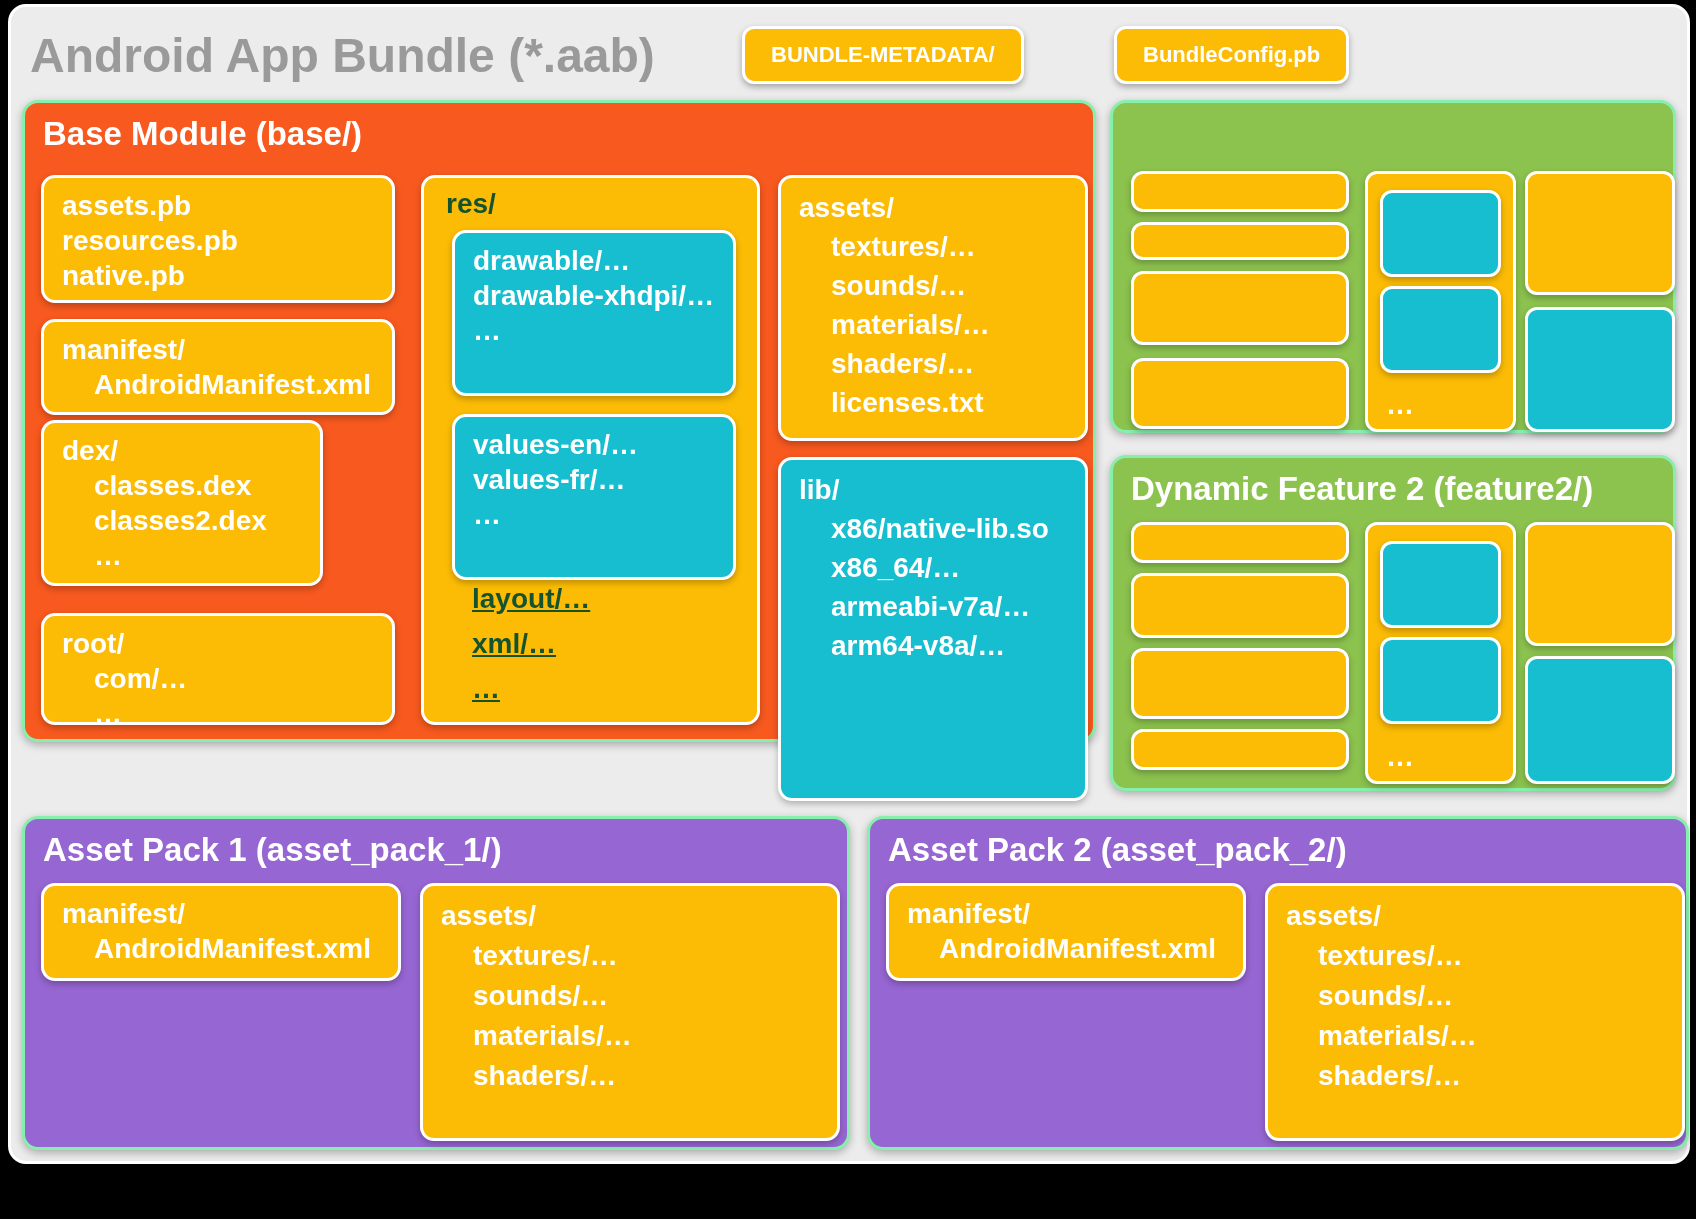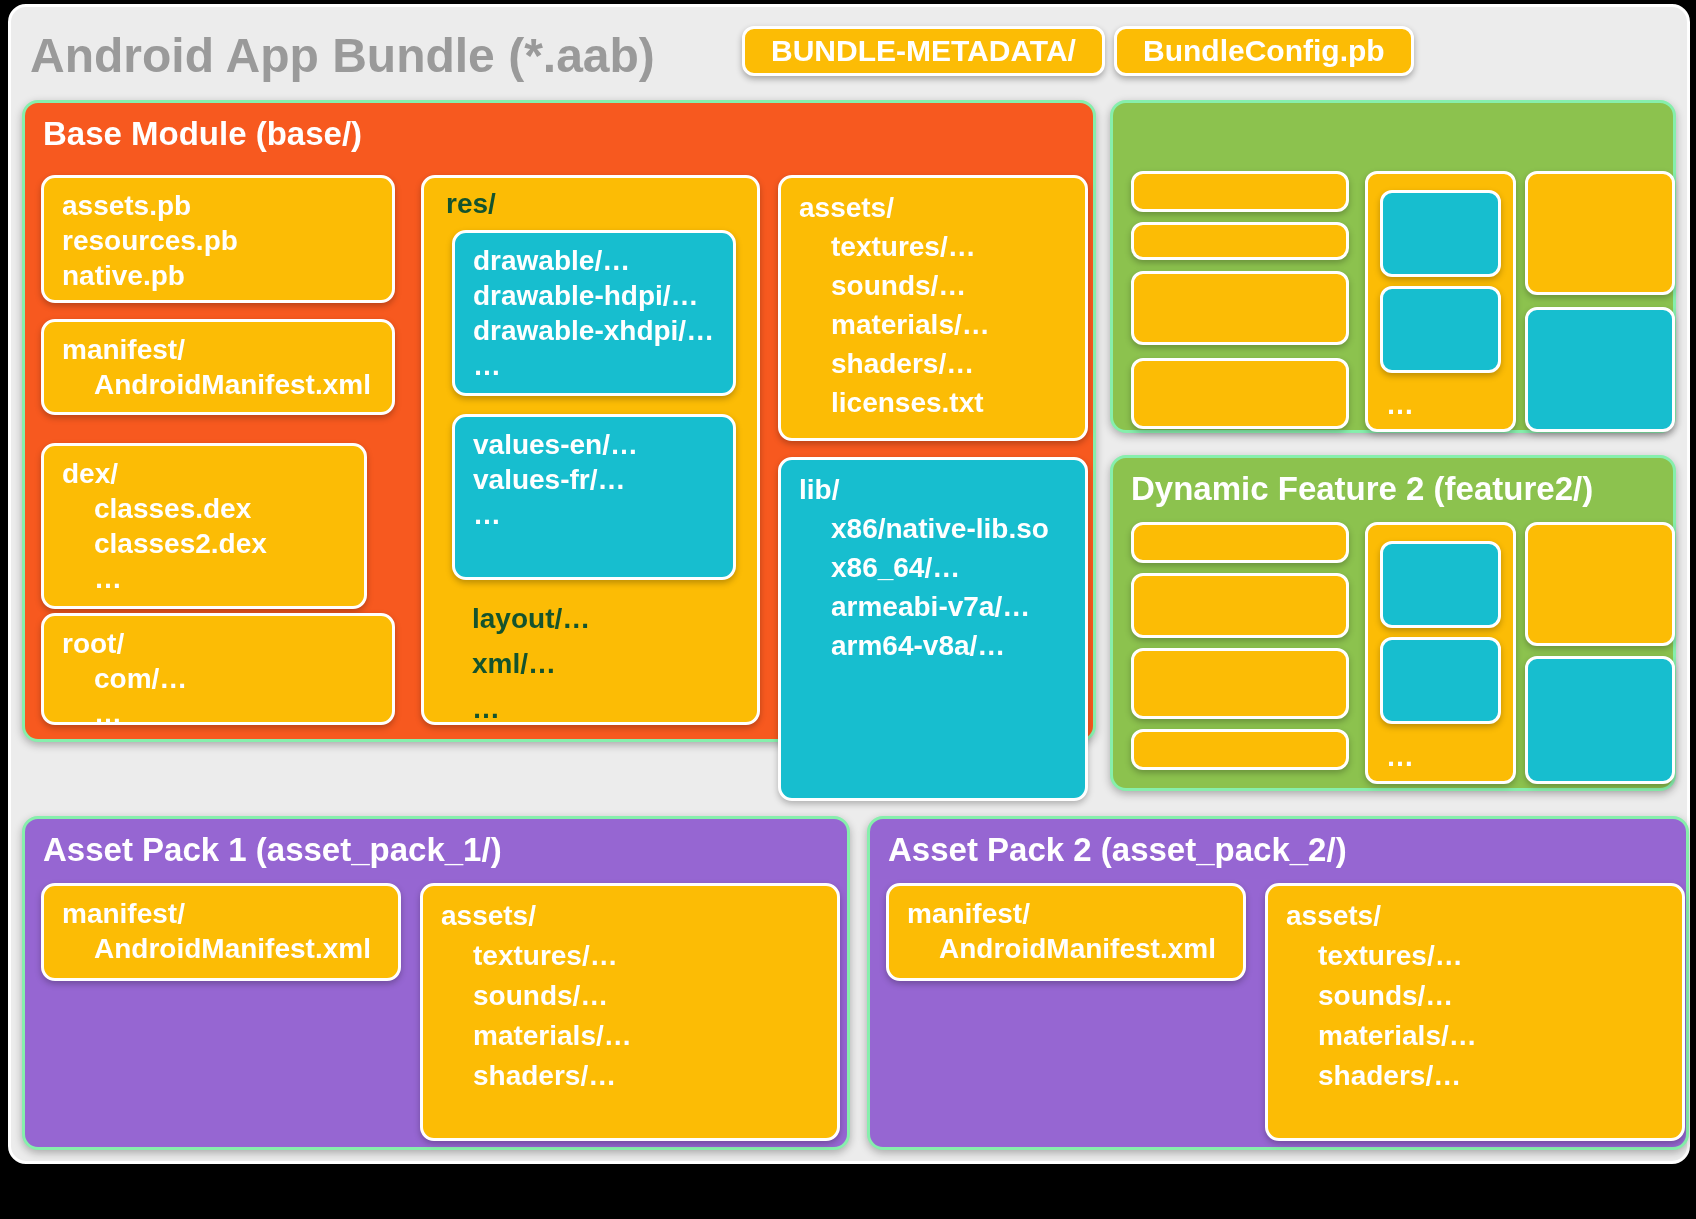--- a/index.html
+++ b/index.html
@@ -6,23 +6,23 @@
     --orange:#F7591F; --yellow:#FCBC05; --cyan:#17BECF;
     --green:#8CC24E; --purple:#9666D2; --card:#ECECEC; --titlegray:#9A9A9A;
   }
   *{margin:0;padding:0;box-sizing:border-box;}
   html,body{width:1696px;height:1219px;background:#000;overflow:hidden;
     font-family:"Liberation Sans",sans-serif;font-weight:bold;}
   .card{position:absolute;left:8px;top:4px;width:1682px;height:1160px;
     background:var(--card);border:3px solid #fff;border-radius:18px;
     box-shadow:0 4px 10px rgba(0,0,0,.5);}
   .page-title{position:absolute;left:30px;top:28px;font-size:48px;color:var(--titlegray);}
-  .chip{position:absolute;top:26px;height:50px;display:inline-flex;align-items:center;
+  .chip{position:absolute;top:26px;height:58px;display:inline-flex;align-items:center;
     padding:0 26px;background:var(--yellow);border:3px solid #fff;border-radius:12px;
-    color:#fff;font-size:30px;box-shadow:0 3px 6px rgba(0,0,0,.3);white-space:nowrap;}
+    color:#fff;font-size:22px;box-shadow:0 3px 6px rgba(0,0,0,.3);white-space:nowrap;}
   .chip.c1{left:742px;}
   .chip.c2{left:1114px;}
   .section{position:absolute;border:3px solid #86efac;border-radius:16px;
     box-shadow:0 3px 8px rgba(0,0,0,.28);}
   .orange{background:var(--orange);} .green{background:var(--green);} .purple{background:var(--purple);}
   .sec-title{color:#fff;font-size:33px;padding:12px 18px 0;white-space:nowrap;}
   .box{position:absolute;background:var(--yellow);border:3px solid #fff;border-radius:14px;
     box-shadow:0 3px 6px rgba(0,0,0,.25);color:#fff;font-size:28px;padding:10px 18px;overflow:hidden;}
   .box.cyan{background:var(--cyan);}
   .panel{position:absolute;background:var(--yellow);border:3px solid #fff;border-radius:14px;
@@ -53,46 +53,45 @@
 
   <div class="box" style="left:16px;top:72px;width:354px;height:128px;">
       <div class="line">assets.pb</div>
       <div class="line">resources.pb</div>
       <div class="line">native.pb</div>
     </div>
   <div class="box" style="left:16px;top:216px;width:354px;height:96px;">
       <div class="line">manifest/</div>
       <div class="line indent">AndroidManifest.xml</div>
     </div>
-  <div class="box" style="left:16px;top:340px;width:326px;height:166px;">
+  <div class="box" style="left:16px;top:317px;width:282px;height:166px;">
       <div class="line">dex/</div>
       <div class="line indent">classes.dex</div>
       <div class="line indent">classes2.dex</div>
       <div class="line indent">…</div>
     </div>
   <div class="box" style="left:16px;top:510px;width:354px;height:112px;">
       <div class="line">root/</div>
       <div class="line indent">com/…</div>
       <div class="line indent">…</div>
     </div>
 
   <div class="panel" style="left:396px;top:72px;width:339px;height:550px;">
     <div class="plain-label" style="left:22px;top:10px;">res/</div>
     <div class="box cyan" style="left:28px;top:52px;width:284px;height:166px;">
         <div class="line">drawable/…</div>
-        <div class="line">drawable-hdpi/…</div>
         <div class="line">drawable-xhdpi/…</div>
         <div class="line">…</div>
       </div>
     <div class="box cyan" style="left:28px;top:236px;width:284px;height:166px;">
         <div class="line">values-en/…</div>
         <div class="line">values-fr/…</div>
         <div class="line">…</div>
       </div>
-    <div class="plain-label lh45" style="left:48px;top:418px;">
+    <div class="plain-label lh45" style="left:48px;top:398px;text-decoration:underline;">
         <div class="line">layout/…</div>
         <div class="line">xml/…</div>
         <div class="line">…</div>
       </div>
   </div>
 
   <div class="box lh39" style="left:753px;top:72px;width:310px;height:266px;">
       <div class="line">assets/</div>
       <div class="line indent">textures/…</div>
       <div class="line indent">sounds/…</div>

